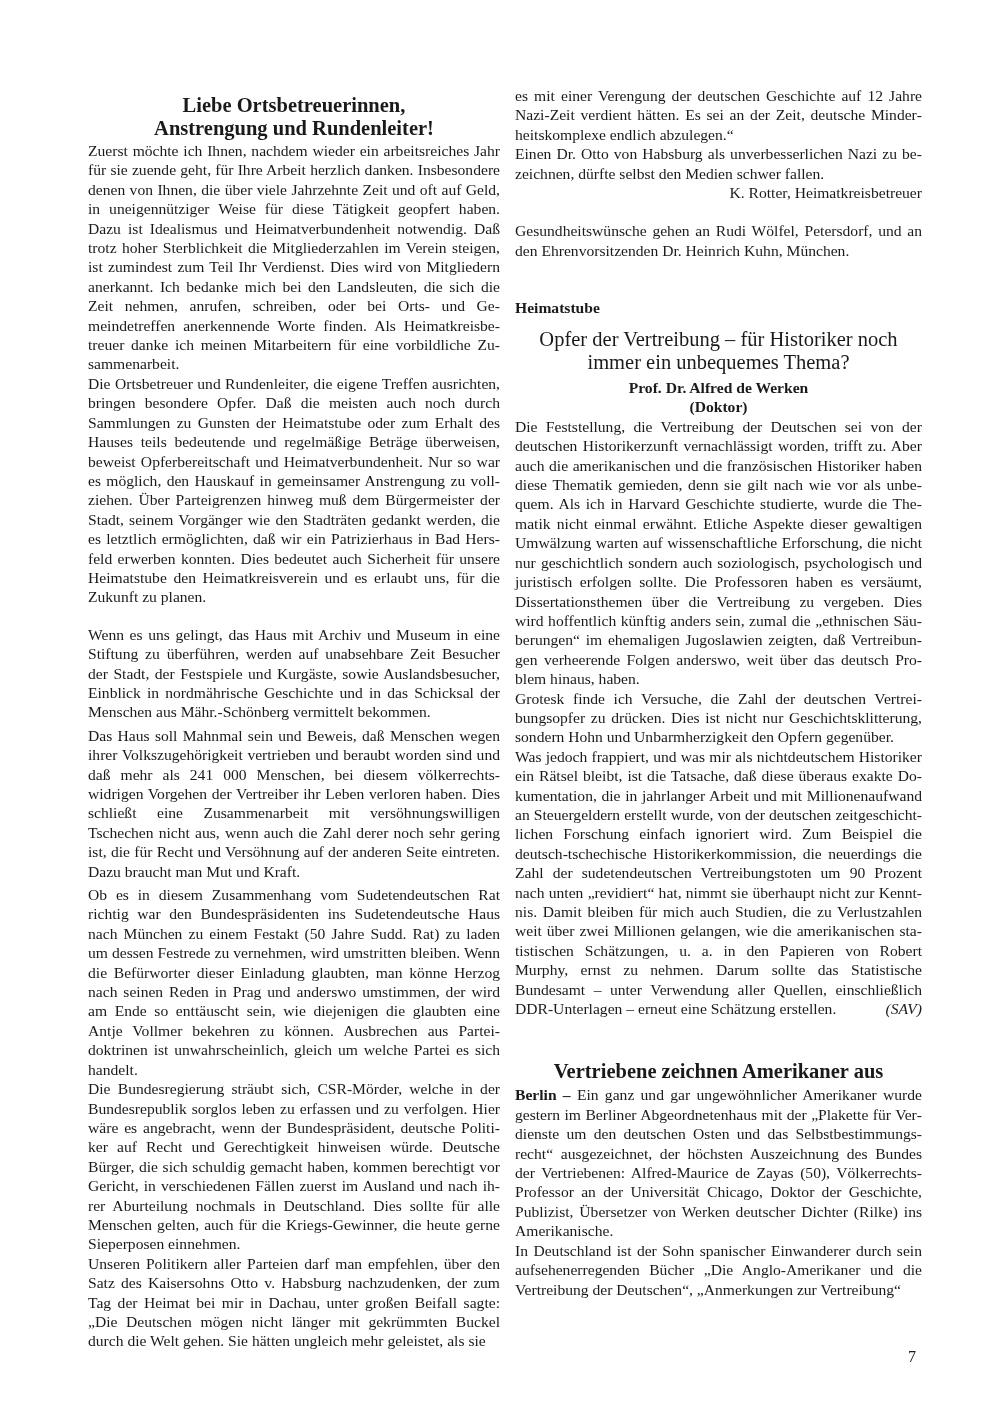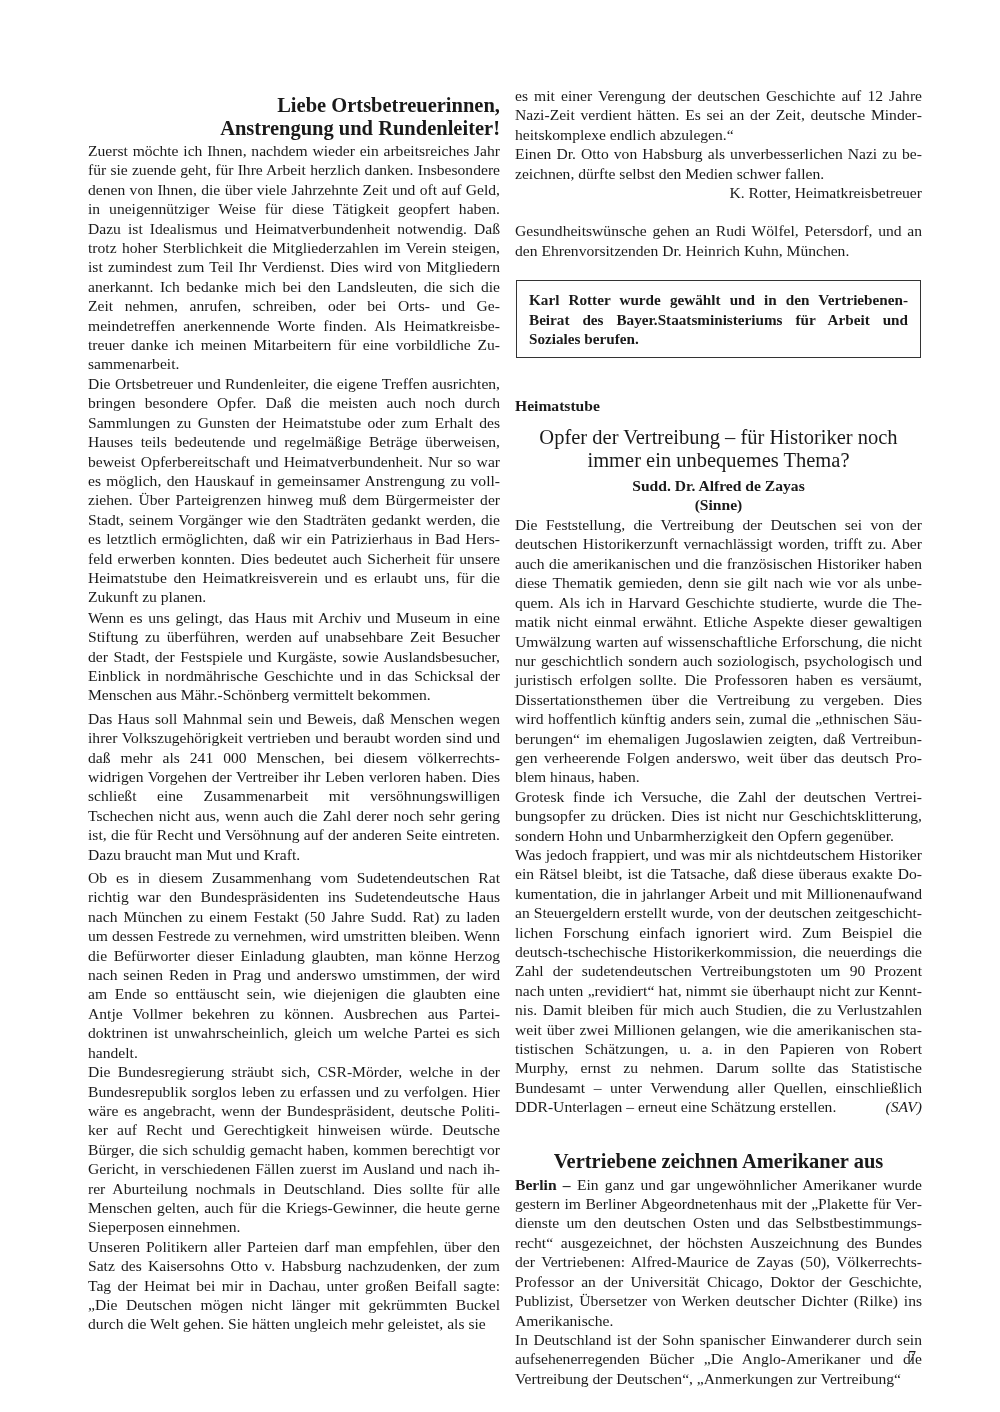--- a/index.html
+++ b/index.html
@@ -13,21 +13,21 @@
     font-size: 15.6px;
     line-height: 19.4px;
     text-align: justify;
     hyphens: manual;
   }
   .col-left { left: 88px; top: 94px; width: 412px; }
   .col-right { left: 515px; top: 86px; width: 407px; }
   .col p { margin: 0; }
   .headline {
     font-weight: bold;
-    text-align: right;
+    text-align: center;
     font-size: 20.5px;
     line-height: 23px;
     margin: 0 0 1px 0;
   }
   .signature { text-align: right; }
   .signature .name { }
   .spacer-18 { height: 19px; }
   .boxed {
     border: 1.5px solid #333;
     margin: 20px 0 0 1px;
@@ -43,65 +43,64 @@
   .headline2 {
     font-weight: normal; text-align: center;
     font-size: 20.5px; line-height: 23.5px;
     margin-top: 10px;
   }
   .byline { font-weight: bold; text-align: center; font-size: 15.6px; line-height: 19.6px; margin-top: 3px; }
   .sav { float: right; font-style: italic; }
   .headline3 {
     font-weight: bold; text-align: center;
     font-size: 20.5px; line-height: 23px;
-    margin-top: 33px; margin-bottom: 2px;
+    margin-top: 42px; margin-bottom: 2px;
   }
   .lead { font-weight: bold; }
   .page-number {
     position: absolute; left: 908px; top: 1348px;
     font-size: 16px;
   }
 </style>
 </head>
 <body>
 
 <div class="col col-left">
   <div class="headline">
     <div>Liebe Ortsbetreuerinnen,</div>
     <div>Anstrengung und Rundenleiter!</div>
   </div>
   <p>Zuerst möchte ich Ihnen, nachdem wieder ein arbeitsreiches Jahr für sie zuende geht, für Ihre Arbeit herzlich danken. Insbesonde­re denen von Ihnen, die über viele Jahrzehnte Zeit und oft auf Geld, in uneigennütziger Weise für diese Tätigkeit geopfert ha­ben. Dazu ist Idealismus und Heimatverbundenheit notwendig. Daß trotz hoher Sterblichkeit die Mitgliederzahlen im Verein steigen, ist zumindest zum Teil Ihr Verdienst. Dies wird von Mit­gliedern anerkannt. Ich bedanke mich bei den Landsleuten, die sich die Zeit nehmen, anrufen, schreiben, oder bei Orts- und Ge­meindetreffen anerkennende Worte finden. Als Heimatkreisbe­treuer danke ich meinen Mitarbeitern für eine vorbildliche Zu­sammenarbeit.</p>
   <p>Die Ortsbetreuer und Rundenleiter, die eigene Treffen ausrich­ten, bringen besondere Opfer. Daß die meisten auch noch durch Sammlungen zu Gunsten der Heimatstube oder zum Erhalt des Hauses teils bedeutende und regelmäßige Beträge überweisen, beweist Opferbereitschaft und Heimatverbundenheit. Nur so war es möglich, den Hauskauf in gemeinsamer Anstrengung zu voll­ziehen. Über Parteigrenzen hinweg muß dem Bürgermeister der Stadt, seinem Vorgänger wie den Stadträten gedankt werden, die es letztlich ermöglichten, daß wir ein Patrizierhaus in Bad Hers­feld erwerben konnten. Dies bedeutet auch Sicherheit für unsere Heimatstube den Heimatkreisverein und es erlaubt uns, für die Zukunft zu planen.</p>
-  <p style="margin-top:1px">Wenn es uns gelingt, das Haus mit Archiv und Museum in eine Stiftung zu überführen, werden auf unabsehbare Zeit Besucher der Stadt, der Festspiele und Kurgäste, sowie Auslandsbesucher, Einblick in nordmährische Geschichte und in das Schicksal der Menschen aus Mähr.-Schönberg vermittelt bekommen.</p>
+  <p style="margin-top:18px">Wenn es uns gelingt, das Haus mit Archiv und Museum in eine Stiftung zu überführen, werden auf unabsehbare Zeit Besucher der Stadt, der Festspiele und Kurgäste, sowie Auslandsbesucher, Einblick in nordmährische Geschichte und in das Schicksal der Menschen aus Mähr.-Schönberg vermittelt bekommen.</p>
   <p style="margin-top:4px">Das Haus soll Mahnmal sein und Beweis, daß Menschen wegen ihrer Volkszugehörigkeit vertrieben und beraubt worden sind und daß mehr als 241 000 Menschen, bei diesem völkerrechts­widrigen Vorgehen der Vertreiber ihr Leben verloren haben. Dies schließt eine Zusammenarbeit mit versöhnungswilligen Tschechen nicht aus, wenn auch die Zahl derer noch sehr gering ist, die für Recht und Versöhnung auf der anderen Seite eintreten. Dazu braucht man Mut und Kraft.</p>
   <p style="margin-top:4px">Ob es in diesem Zusammenhang vom Sudetendeutschen Rat richtig war den Bundespräsidenten ins Sudetendeutsche Haus nach München zu einem Festakt (50 Jahre Sudd. Rat) zu laden um dessen Festrede zu vernehmen, wird umstritten bleiben. Wenn die Befürworter dieser Einladung glaubten, man könne Herzog nach seinen Reden in Prag und anderswo umstimmen, der wird am Ende so enttäuscht sein, wie diejenigen die glaubten eine Antje Vollmer bekehren zu können. Ausbrechen aus Partei­doktrinen ist unwahrscheinlich, gleich um welche Partei es sich handelt.</p>
   <p>Die Bundesregierung sträubt sich, CSR-Mörder, welche in der Bundesrepublik sorglos leben zu erfassen und zu verfolgen. Hier wäre es angebracht, wenn der Bundespräsident, deutsche Politi­ker auf Recht und Gerechtigkeit hinweisen würde. Deutsche Bürger, die sich schuldig gemacht haben, kommen berechtigt vor Gericht, in verschiedenen Fällen zuerst im Ausland und nach ih­rer Aburteilung nochmals in Deutschland. Dies sollte für alle Menschen gelten, auch für die Kriegs-Gewinner, die heute gerne Sieperposen einnehmen.</p>
   <p>Unseren Politikern aller Parteien darf man empfehlen, über den Satz des Kaisersohns Otto v. Habsburg nachzudenken, der zum Tag der Heimat bei mir in Dachau, unter großen Beifall sagte: „Die Deutschen mögen nicht länger mit gekrümmten Buckel durch die Welt gehen. Sie hätten ungleich mehr geleistet, als sie</p>
 </div>
 
 <div class="col col-right">
   <p>es mit einer Verengung der deutschen Geschichte auf 12 Jahre Nazi-Zeit verdient hätten. Es sei an der Zeit, deutsche Minder­heitskomplexe endlich abzulegen.“</p>
   <p>Einen Dr. Otto von Habsburg als unverbesserlichen Nazi zu be­zeichnen, dürfte selbst den Medien schwer fallen.</p>
   <p class="signature">
     <span class="name">K. Rotter,</span>
     <span>Heimatkreisbetreuer</span>
   </p>
   <div class="spacer-18"></div>
   <p>Gesundheitswünsche gehen an Rudi Wölfel, Petersdorf, und an den Ehrenvorsitzenden Dr. Heinrich Kuhn, München.</p>
 
-  <div class="boxed">Karl Rotter wurde gewählt und in den Vertriebenen-Beirat des Bayer.Staatsministeriums für Arbeit und Soziales berufen.</div>
 
   <div class="kicker">Heimatstube</div>
   <div class="headline2">
     <div>Opfer der Vertreibung – für Historiker noch</div>
     <div>immer ein unbequemes Thema?</div>
   </div>
   <div class="byline">
-    <div>Sudd. Dr. Alfred de Zayas</div>
-    <div>(Sinne)</div>
+    <div>Prof. Dr. Alfred de Werken</div>
+    <div>(Doktor)</div>
   </div>
   <p>Die Feststellung, die Vertreibung der Deutschen sei von der deutschen Historikerzunft vernachlässigt worden, trifft zu. Aber auch die amerikanischen und die französischen Historiker haben diese Thematik gemieden, denn sie gilt nach wie vor als unbe­quem. Als ich in Harvard Geschichte studierte, wurde die The­matik nicht einmal erwähnt. Etliche Aspekte dieser gewaltigen Umwälzung warten auf wissenschaftliche Erforschung, die nicht nur geschichtlich sondern auch soziologisch, psychologisch und juristisch erfolgen sollte. Die Professoren haben es versäumt, Dissertationsthemen über die Vertreibung zu vergeben. Dies wird hoffentlich künftig anders sein, zumal die „ethnischen Säu­berungen“ im ehemaligen Jugoslawien zeigten, daß Vertreibun­gen verheerende Folgen anderswo, weit über das deutsch Pro­blem hinaus, haben.</p>
   <p>Grotesk finde ich Versuche, die Zahl der deutschen Vertrei­bungsopfer zu drücken. Dies ist nicht nur Geschichtsklitterung, sondern Hohn und Unbarmherzigkeit den Opfern gegenüber.</p>
   <p>
     <span>Was jedoch frappiert, und was mir als nichtdeutschem Historiker ein Rätsel bleibt, ist die Tatsache, daß diese überaus exakte Do­kumentation, die in jahrlanger Arbeit und mit Millionenaufwand an Steuergeldern erstellt wurde, von der deutschen zeitgeschicht­lichen Forschung einfach ignoriert wird. Zum Beispiel die deutsch-tschechische Historikerkommission, die neuerdings die Zahl der sudetendeutschen Vertreibungstoten um 90 Prozent nach unten „revidiert“ hat, nimmt sie überhaupt nicht zur Kennt­nis. Damit bleiben für mich auch Studien, die zu Verlustzahlen weit über zwei Millionen gelangen, wie die amerikanischen sta­tistischen Schätzungen, u. a. in den Papieren von Robert Murphy, ernst zu nehmen. Darum sollte das Statistische Bundesamt – un­ter Verwendung aller Quellen, einschließlich DDR-Unterlagen – erneut eine Schätzung erstellen.</span>
     <span class="sav">(SAV)</span>
   </p>
 
   <div class="headline3" style="clear:both">Vertriebene zeichnen Amerikaner aus</div>
   <p>

